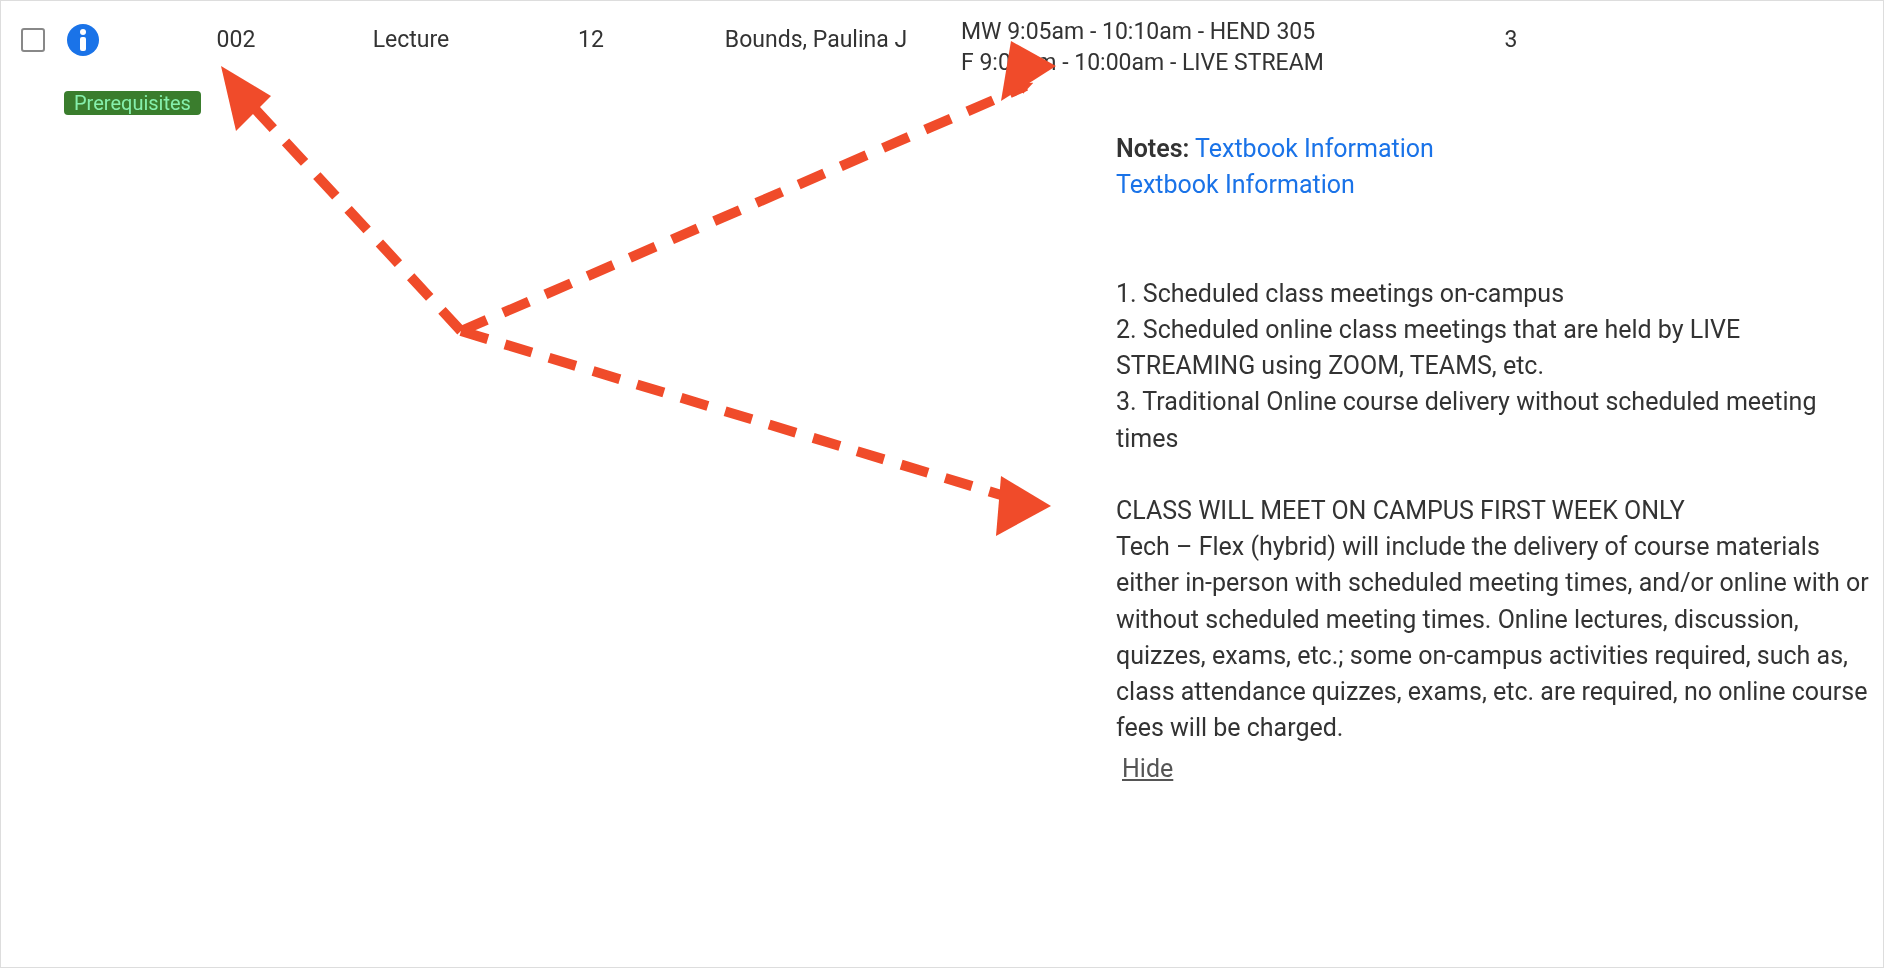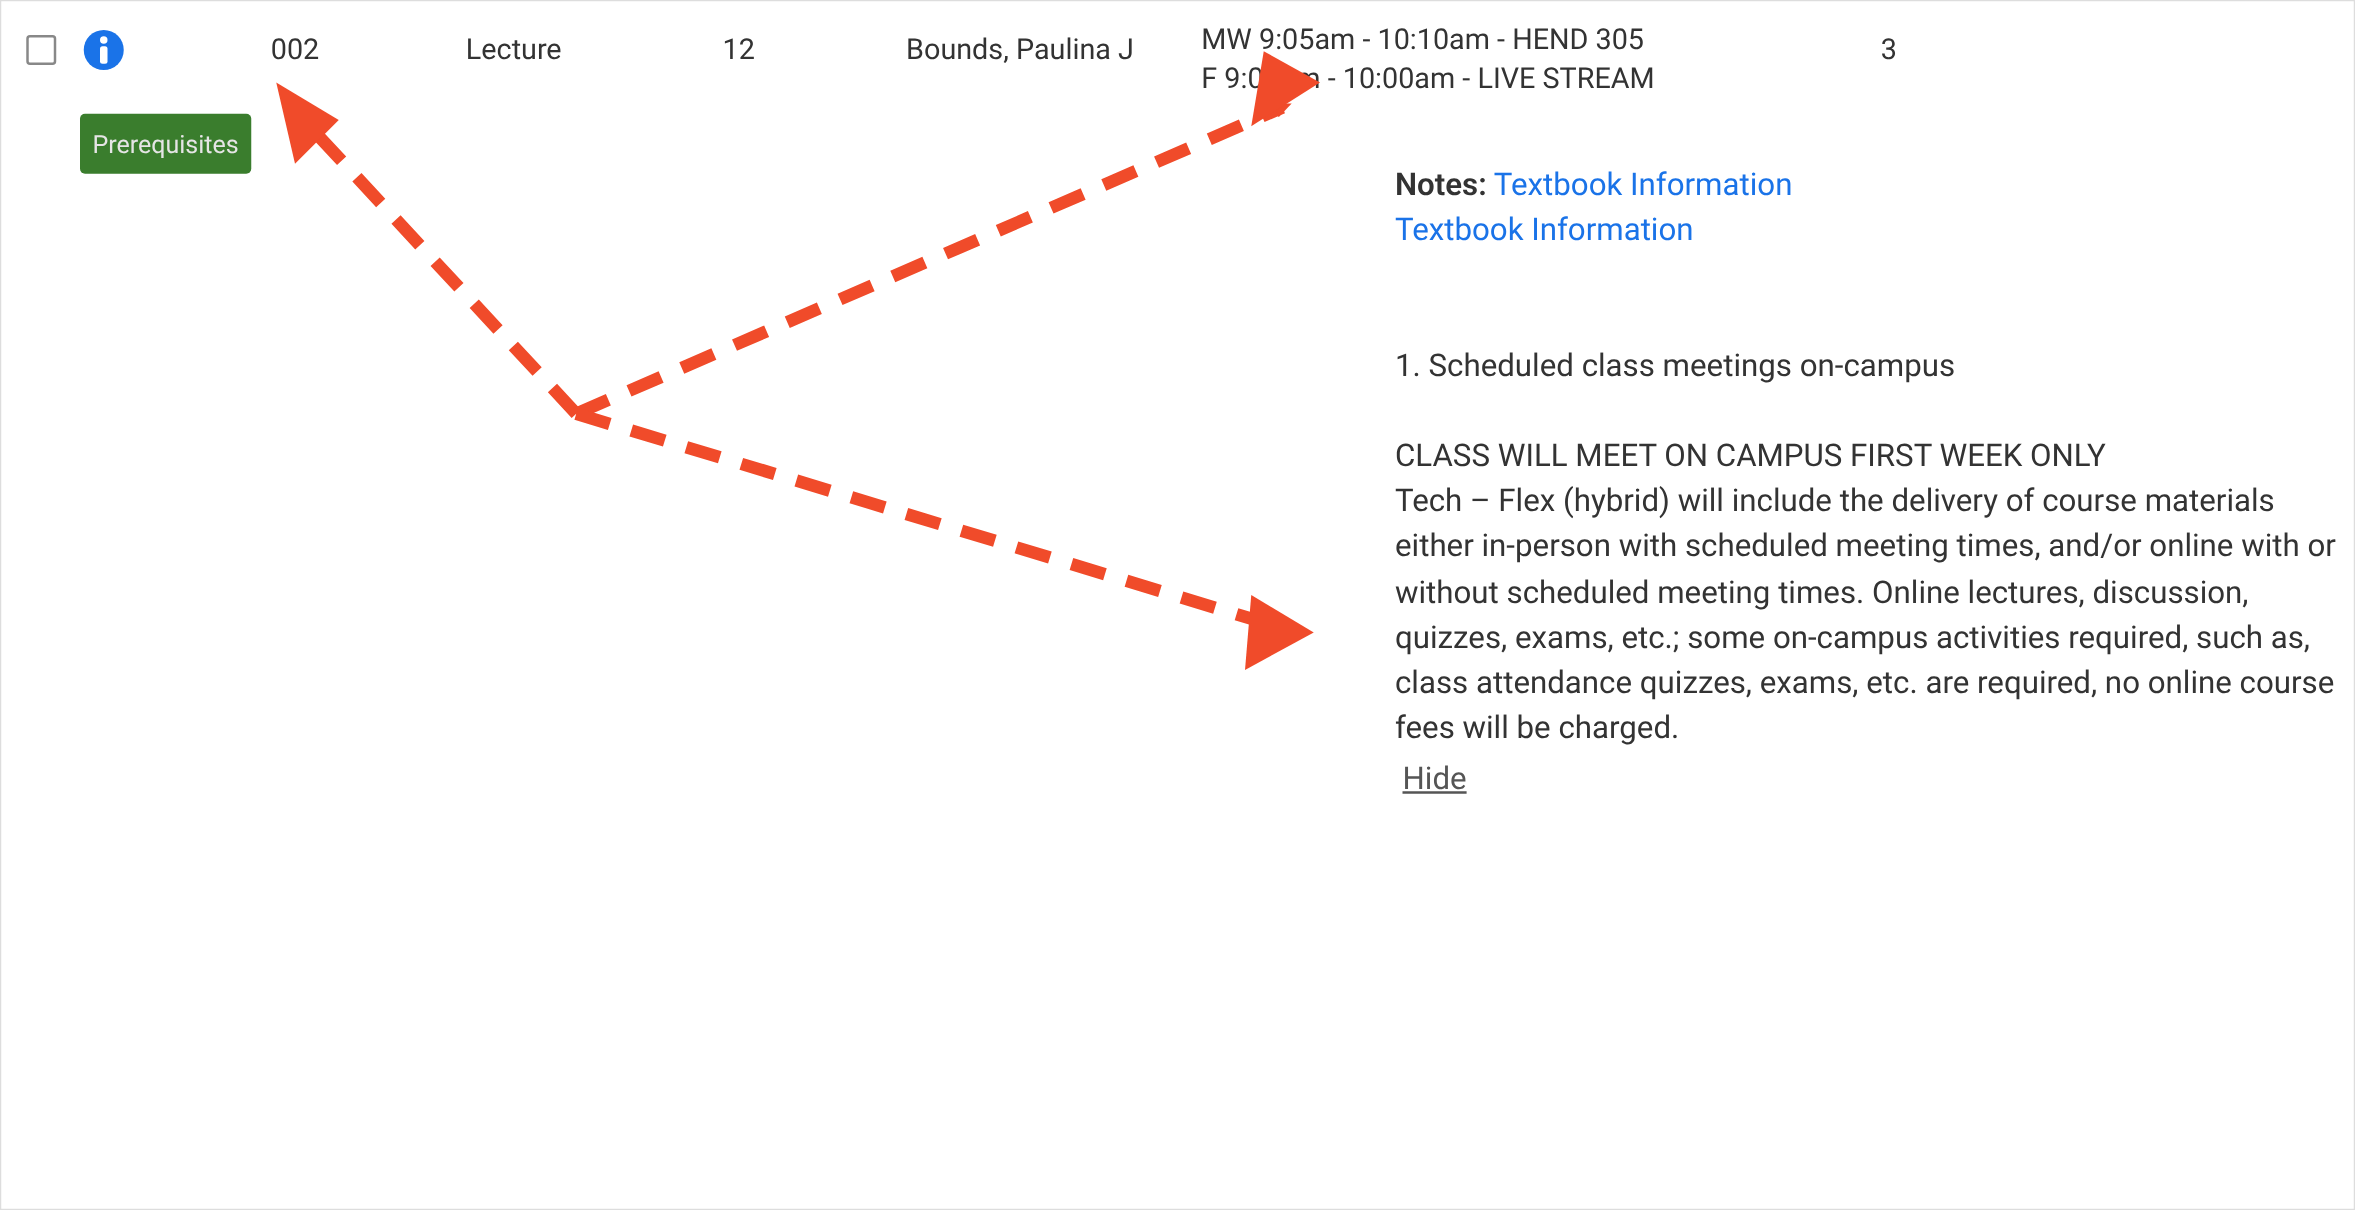--- a/index.html
+++ b/index.html
@@ -74,23 +74,23 @@
       width: 80px;
       padding-top: 10px;
       text-align: center;
       flex-shrink: 0;
     }
     .prereq-badge {
       position: absolute;
       left: 63px;
       top: 90px;
       background: #3a7d2d;
-      color: #e5e5e5;
+      color: #86efac;
       font-size: 20px;
-      padding: 12px 10px;
+      padding: 0 10px;
       border-radius: 4px;
     }
     .notes-block {
       position: absolute;
       left: 1115px;
       top: 130px;
       width: 760px;
       font-size: 25px;
       line-height: 1.45;
       color: #333;
@@ -152,20 +152,22 @@
     <span class="notes-label">Notes:</span>
     <span> </span>
     <span class="link">Textbook Information</span>
   </div>
   <div>
     <span class="link">Textbook Information</span>
   </div>
   <div class="block-spacer"></div>
   <div class="block-spacer"></div>
   <div>1. Scheduled class meetings on-campus</div>
+  <div>2. Scheduled online class meetings that are held by LIVE STREAMING using ZOOM, TEAMS, etc.</div>
+  <div>3. Traditional Online course delivery without scheduled meeting times</div>
   <div class="block-spacer"></div>
   <div>CLASS WILL MEET ON CAMPUS FIRST WEEK ONLY</div>
   <div>Tech – Flex (hybrid) will include the delivery of course materials either in-person with scheduled meeting times, and/or online with or without scheduled meeting times. Online lectures, discussion, quizzes, exams, etc.; some on-campus activities required, such as, class attendance quizzes, exams, etc. are required, no online course fees will be charged.</div>
   <div>
     <span class="hide-link">Hide</span>
   </div>
 </div>
 
 <svg class="annotation-svg">
   <defs>

